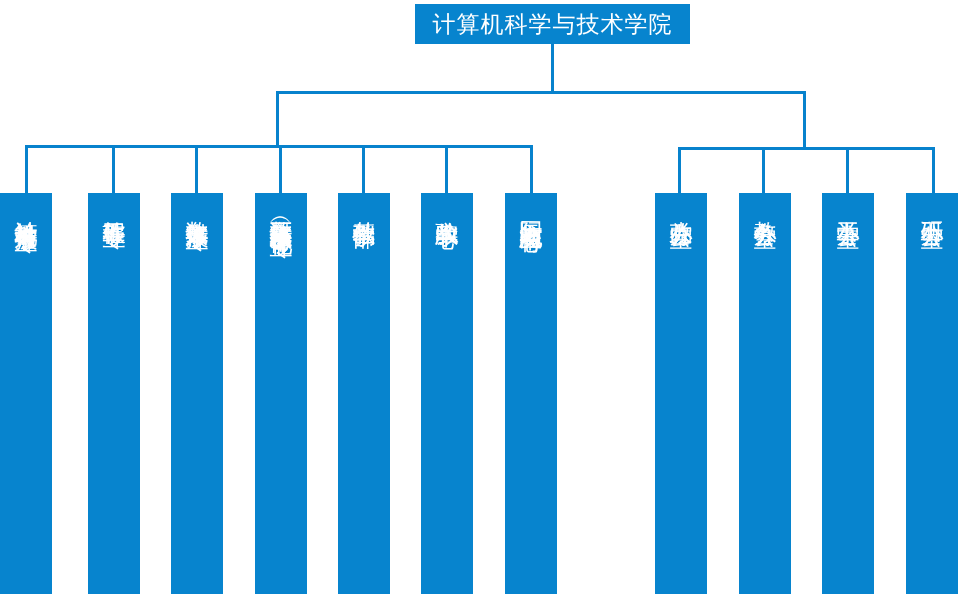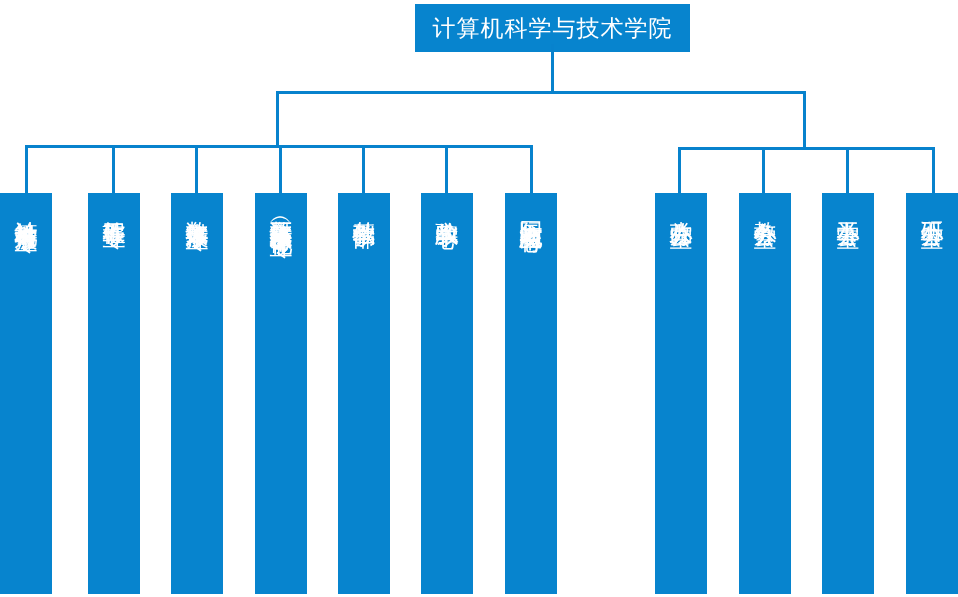--- a/index.html
+++ b/index.html
@@ -25,21 +25,21 @@
     box-sizing: border-box;
     display: flex;
     align-items: flex-start;
     justify-content: center;
     overflow: hidden;
   }
   .node-root {
     left: 415px;
     top: 4px;
     width: 275px;
-    height: 48px;
+    height: 40px;
     align-items: center;
     justify-content: center;
   }
   .node-root .node-label {
     font-size: 23px;
     line-height: 40px;
     letter-spacing: 1px;
     white-space: nowrap;
     writing-mode: horizontal-tb;
   }

